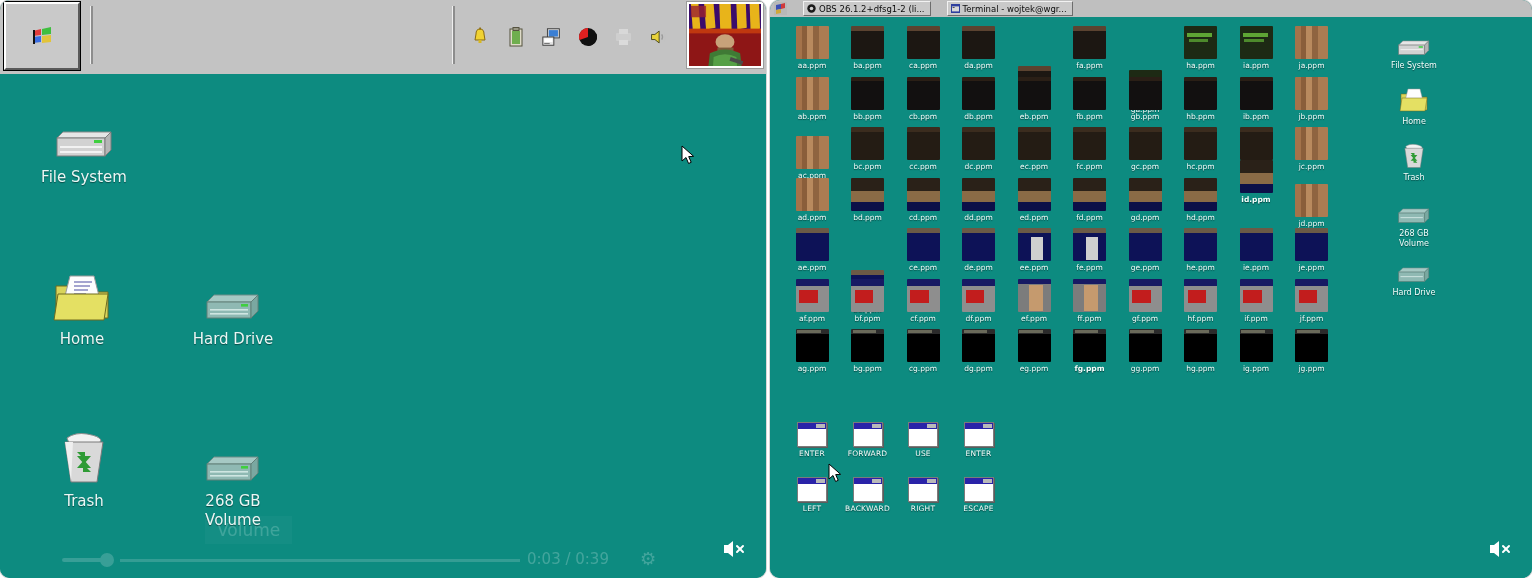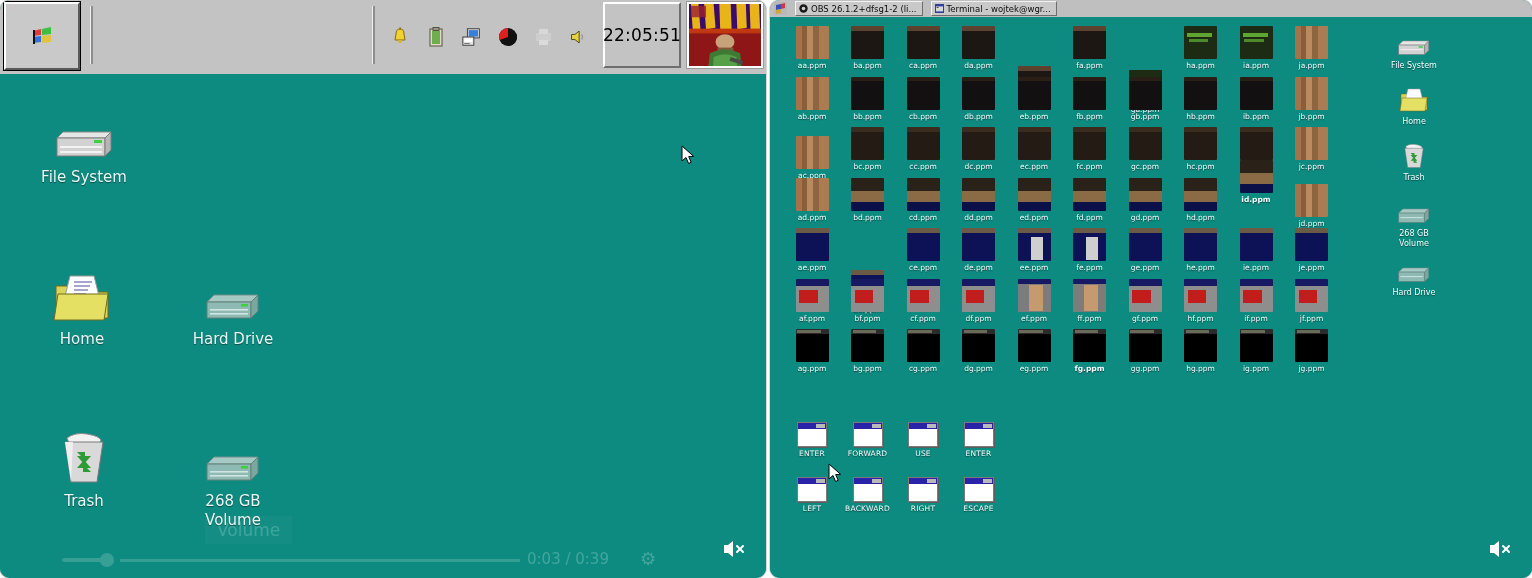--- a/index.html
+++ b/index.html
@@ -86,21 +86,21 @@
   .media .bar   { position:absolute; left:120px; top:37px; width:400px; height:3px; background:#bfe0dc; }
   .media .time  { position:absolute; left:527px; top:28px; font-size:15px; }
   .media .gear  { position:absolute; left:640px; top:26px; font-size:18px; }
 
   .mute-corner { position:absolute; right:18px; bottom:18px; width:26px; height:22px; }
 
   
   .rtb {
     position:absolute; left:0; top:0; width:762px; height:20px;
     background:#bfbfbf; border-bottom: 3px solid #0d8b80;
-    display:flex; align-items:center; gap:8px; padding:0 4px;
+    display:flex; align-items:center; gap:16px; padding:0 4px;
   }
   .rtb-menu { width:13px; height:13px; flex:0 0 auto; }
   .rtb-task {
     height:15px; padding:0 5px 0 3px;
     background:#c9c9c9;
     border:1px solid; border-color:#f2f2f2 #6d6d6d #6d6d6d #f2f2f2;
     display:flex; align-items:center; gap:3px;
     font-size:8.5px; color:#0b0b0b; white-space:nowrap;
     font-family:"DejaVu Sans","Liberation Sans",sans-serif;
   }
@@ -195,21 +195,20 @@
           <rect x="6" y="14" width="9" height="5" fill="#f4f4f4"></rect>
         </svg>
 
         <svg class="ic" viewBox="0 0 26 22">
           <path d="M3 8 L7 8 L12 4 L12 18 L7 14 L3 14 Z" fill="#e8d23a" stroke="#3a3a10" stroke-width="1"></path>
           <path d="M15 8 Q17 11 15 14" stroke="#9a9a9a" stroke-width="1.6" fill="none"></path>
           <path d="M18 6 Q21 11 18 16" stroke="#c2c2c2" stroke-width="1.4" fill="none"></path>
         </svg>
       </div>
 
-      <div class="tb-clock">22:05:51</div>
 
       <div class="tb-thumb">
         <svg class="doom" viewBox="0 0 76 70" preserveAspectRatio="none">
           <rect width="76" height="70" fill="#7d1212"></rect>
           <rect y="0" width="76" height="30" fill="#3a0b6b"></rect>
           <g fill="#e8b41a">
             <path d="M2 0 L10 0 L12 26 L4 28 Z"></path>
             <path d="M16 0 L26 0 L28 25 L18 27 Z"></path>
             <path d="M32 0 L44 0 L45 27 L33 28 Z"></path>
             <path d="M50 0 L60 0 L61 25 L51 27 Z"></path>

